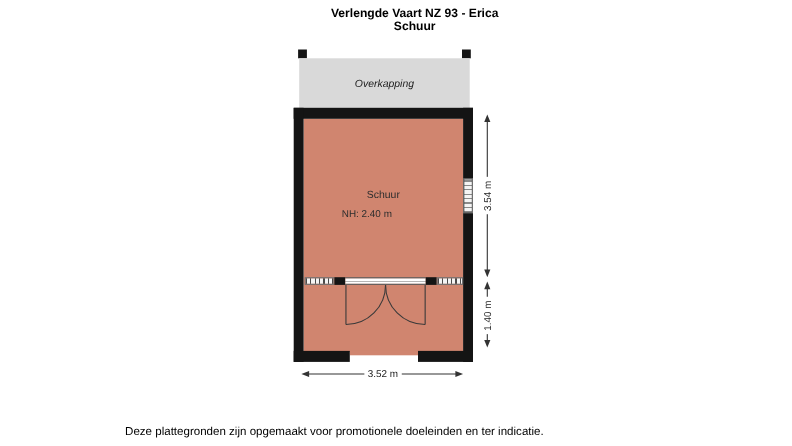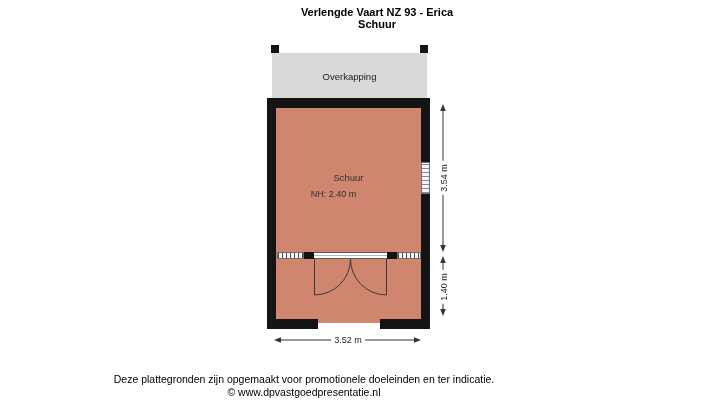--- a/index.html
+++ b/index.html
@@ -10,21 +10,21 @@
   
   .title-block{position:absolute;top:6px;left:0;width:720px;text-align:center;margin-left:17px;}
   .title-line1{font-size:11px;font-weight:bold;line-height:12px;}
   .title-line2{font-size:11px;font-weight:bold;line-height:12px;}
   
   .wall{position:absolute;background:var(--wall,#141414);}
   .post{position:absolute;background:var(--wall,#141414);}
   .overkapping{
     position:absolute;left:272px;top:53px;width:155px;height:46px;
     background:var(--overkapping-fill,#d9d9d9);
-    display:flex;align-items:center;justify-content:center;
+    display:flex;align-items:center;justify-content:center;font-style:italic;
   }
   .overkapping-label{font-size:9.5px;color:#1c1c1c;}
   .room-fill{position:absolute;background:var(--room-fill,#d0856f);}
   .room-label{
     position:absolute;left:276px;top:172px;width:145px;text-align:center;
     font-size:9.5px;color:#2e2e2e;line-height:11px;
   }
   .room-nh{
     position:absolute;left:276px;top:189px;width:115px;text-align:center;
     font-size:9px;color:#2e2e2e;line-height:11px;
@@ -120,16 +120,15 @@
 
   <div class="room-label">Schuur</div>
   <div class="room-nh">NH: 2.40 m</div>
 
   <div class="dim-label dim-vert" style="left:444px;top:178px;">3.54 m</div>
   <div class="dim-label dim-vert" style="left:444px;top:287px;">1.40 m</div>
   <div class="dim-label dim-horiz" style="left:348px;top:340px;">3.52 m</div>
 
   <div class="footer-block">
     <div class="footer-line">Deze plattegronden zijn opgemaakt voor promotionele doeleinden en ter indicatie.</div>
-    <div class="footer-line">© www.dpvastgoedpresentatie.nl</div>
   </div>
 
 </div>
 
 </body></html>

